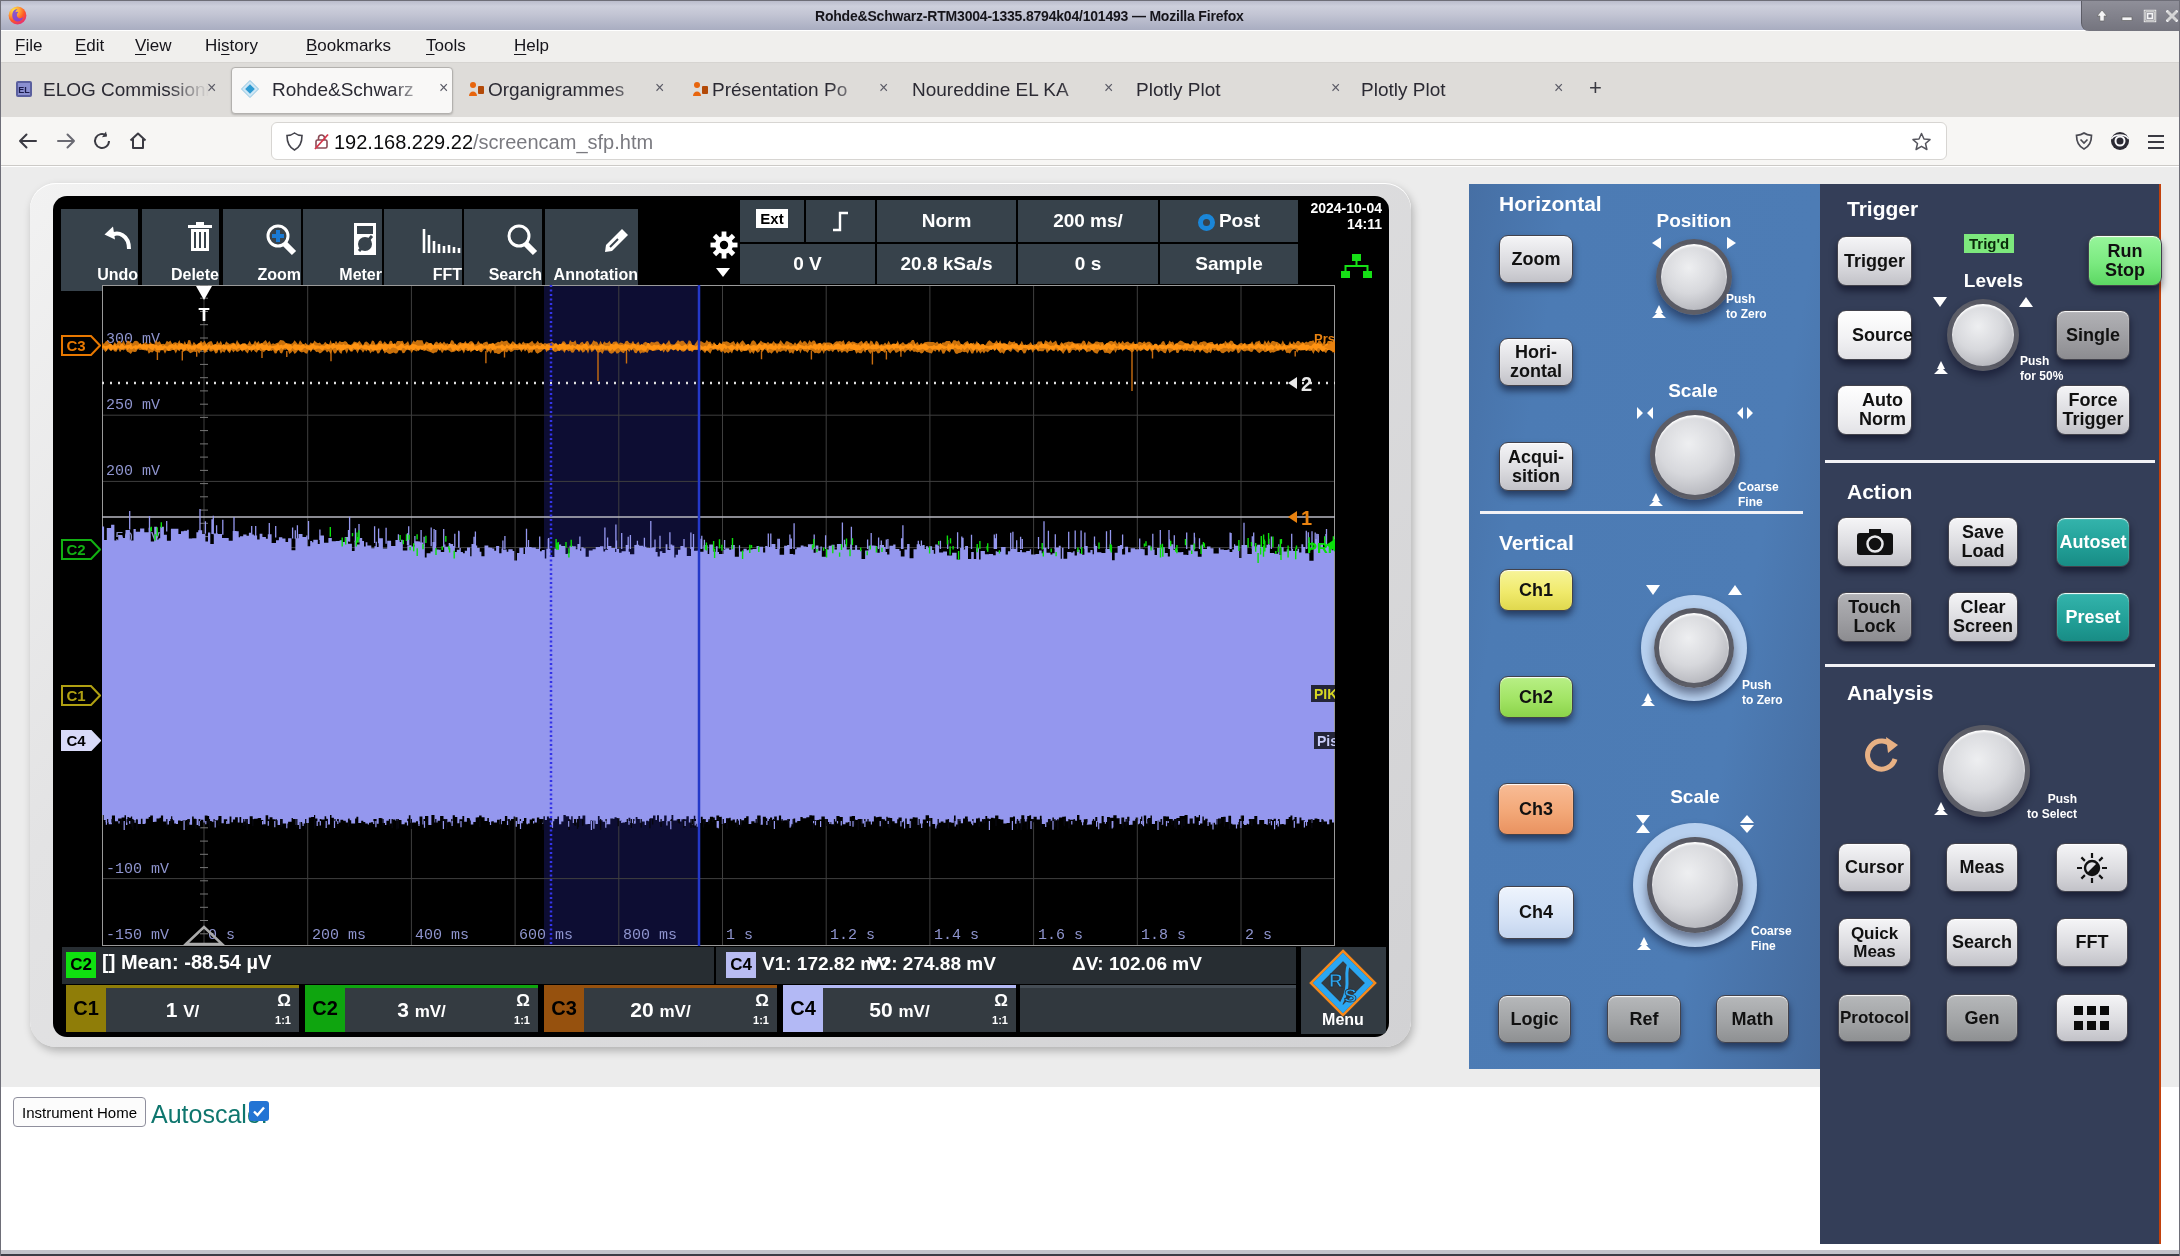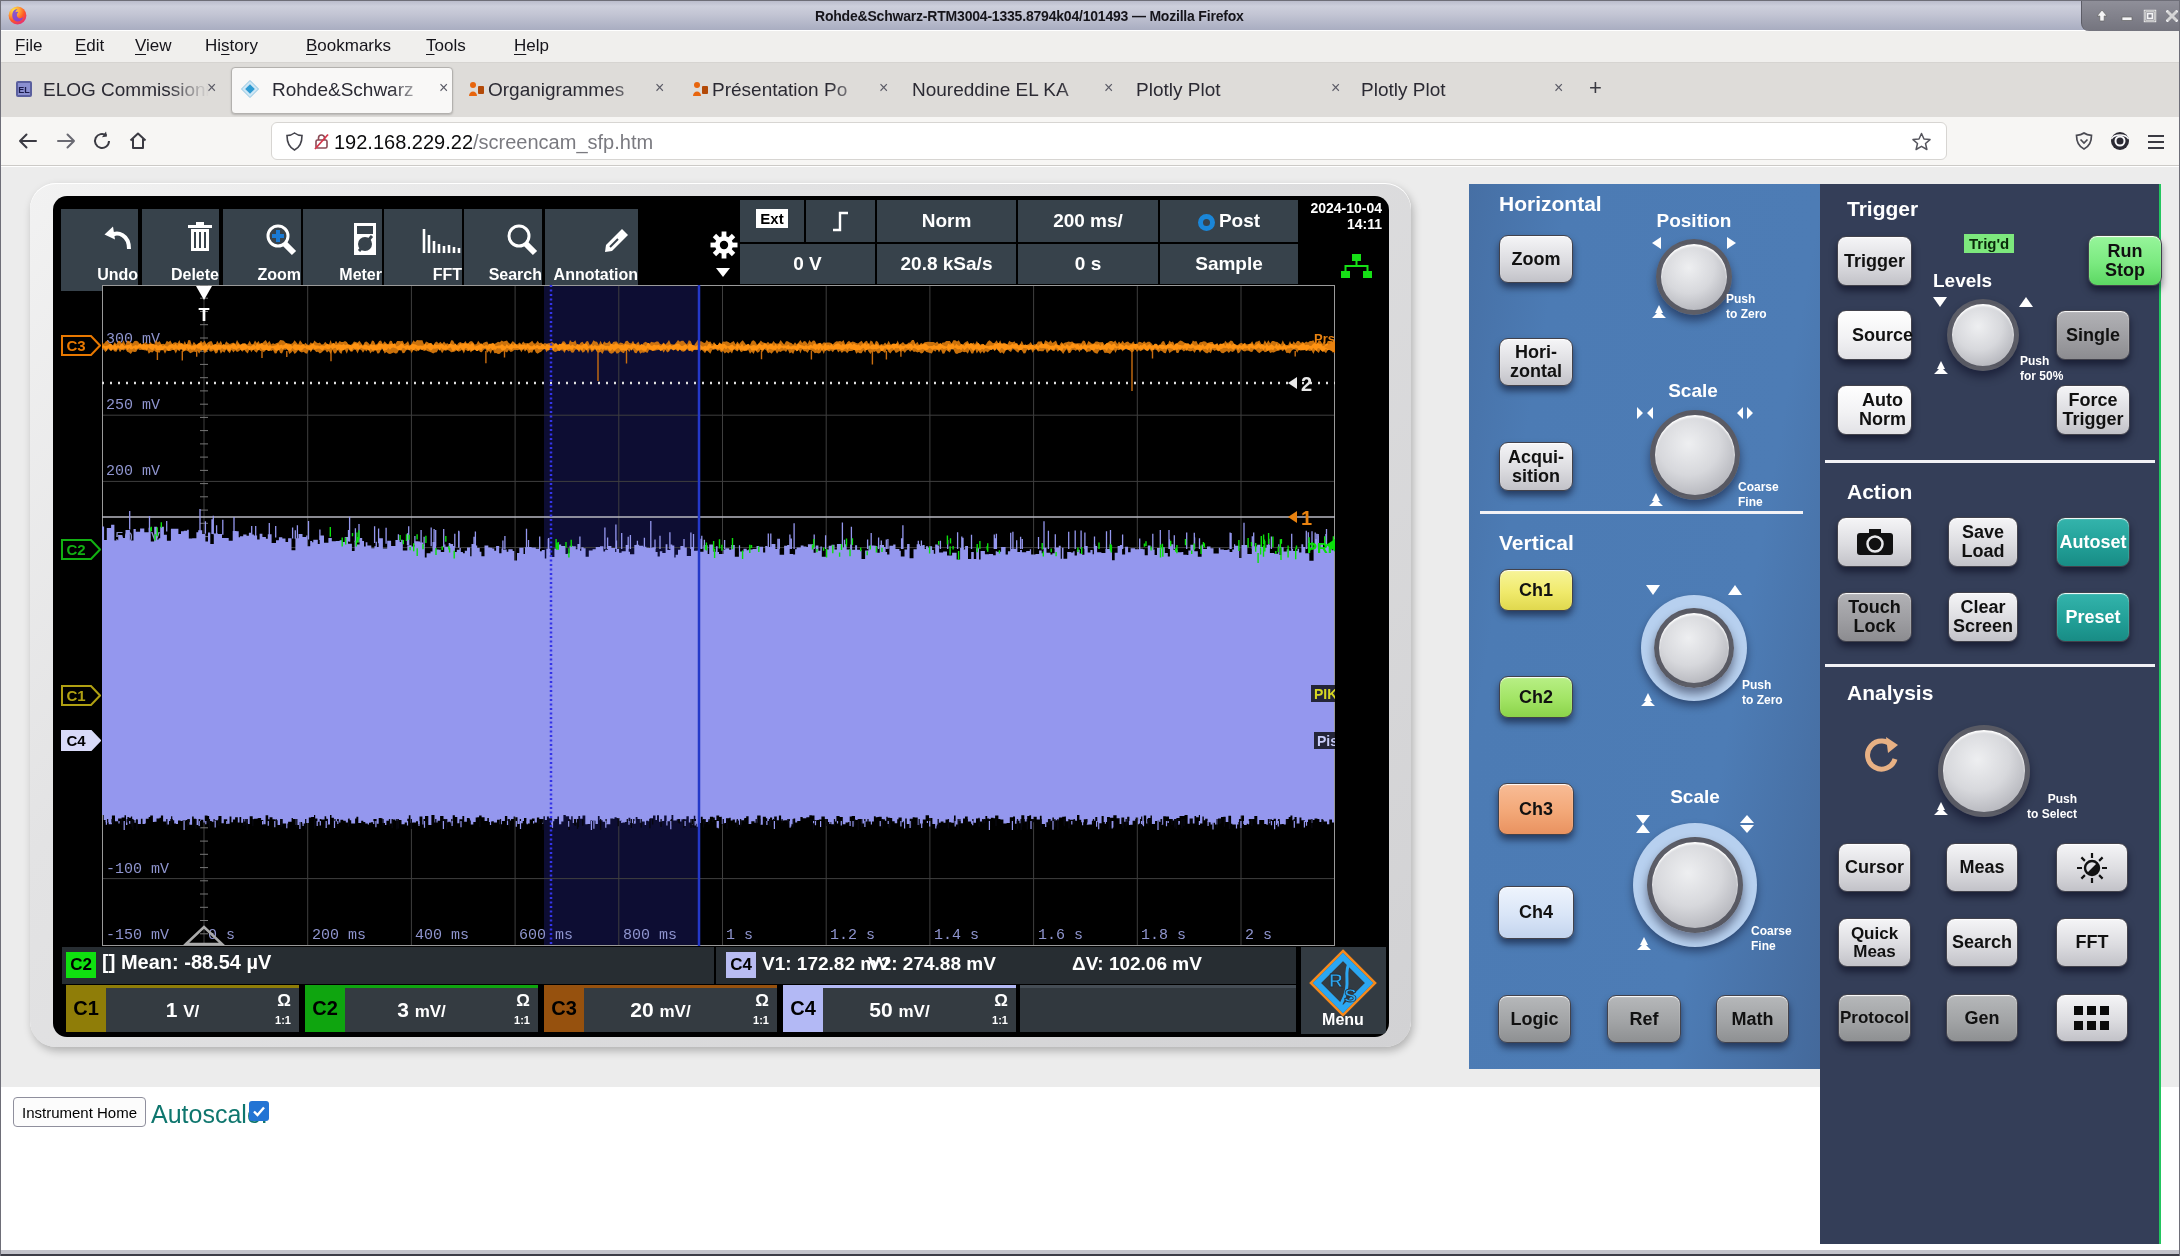--- a/index.html
+++ b/index.html
@@ -49,21 +49,21 @@
 .chval { position:absolute; top:0px; width:193px; height:47px; background:#343b41; color:#fff;}
 .chval .v { position:absolute; left:0; right:40px; top:10px; text-align:center; font-size:21px; font-weight:bold;}
 .chval .ohm { position:absolute; right:8px; top:3px; font-size:17px; font-weight:bold;}
 .chval .probe { position:absolute; right:8px; top:26px; font-size:11px; font-weight:bold;margin-left:12px;}
 .cmark { position:absolute; left:8px; width:40px; height:21px; }
 .cmark svg { display:block; }
 
 
 #panel { position:absolute; left:1468px; top:17px; width:692px; height:885px; }
 #bluep { position:absolute; left:0; top:0; width:351px; height:885px; background:linear-gradient(100deg,#466fa4 0%,#4c7bb4 20%,#4d7cb5 70%,#44699b 100%); }
-#navyp { position:absolute; left:351px; top:0; width:341px; height:1060px; background:#343e58; border-right:2px solid #22c55e;}
+#navyp { position:absolute; left:351px; top:0; width:341px; height:1060px; background:#343e58; border-right:2px solid #c2410c;}
 .phead { position:absolute; color:#fff; font-weight:bold; font-size:21px; }
 .pbtn { position:absolute; border-radius:9px; border:1px solid #42424c;
   background:linear-gradient(180deg,#f5f5f7 0%,#dcdce0 55%,#c2c2c8 100%);
   box-shadow:0 5px 7px rgba(0,0,20,.5), inset 0 1px 1px #fff;
   color:#111; font-weight:bold; font-size:18px; display:flex; align-items:center; justify-content:center; text-align:center; line-height:1.05;}
 .pbtn.yellow { background:linear-gradient(180deg,#f7f49a 0%,#f0ea6c 55%,#e0d84e 100%); }
 .pbtn.green  { background:linear-gradient(180deg,#b8ef86 0%,#a2e465 55%,#8bd34a 100%); }
 .pbtn.salmon { background:linear-gradient(180deg,#f8bc96 0%,#f3a878 55%,#e99260 100%); }
 .pbtn.pale   { background:linear-gradient(180deg,#eef4fd 0%,#d9e5f7 55%,#c3d4ee 100%); }
 .pbtn.rsgreen{ background:linear-gradient(180deg,#97f59b 0%,#7bea80 55%,#5cd763 100%);margin-left:32px; }
@@ -487,21 +487,21 @@
         </svg>
   <div class="pbtn mid" style="left:29px;top:811px;width:73px;height:48px">Logic</div>
   <div class="pbtn mid" style="left:138px;top:811px;width:74px;height:48px">Ref</div>
   <div class="pbtn mid" style="left:247px;top:811px;width:73px;height:48px">Math</div>
  </div>
  <div id="navyp">
   <div class="phead" style="left:27px;top:13px">Trigger</div>
   <div class="pbtn" style="left:17px;top:52px;width:75px;height:50px">Trigger</div>
   <div style="position:absolute;left:144px;top:50px;background:#7de87d;color:#0a2a0a;font-weight:bold;font-size:15px;padding:0 5px;height:19px;line-height:19px">Trig'd</div>
   <div class="pbtn rsgreen" style="left:236px;top:51px;width:74px;height:51px">Run<br>Stop</div>
-  <div class="plabel" style="left:113px;top:86px;width:90px;text-align:left;font-size:19px">Levels</div>
+  <div class="plabel" style="left:113px;top:86px;width:90px;text-align:right;font-size:19px">Levels</div>
   <div class="knob" style="left:127px;top:115px;width:72px;height:72px"></div>
   <svg style="position:absolute;left:112px;top:112px" width="16" height="12" viewBox="0 0 16 12">
           <path d="M1 1 L15 1 L8 11 Z" fill="#fff"></path>
         </svg>
   <svg style="position:absolute;left:198px;top:112px" width="16" height="12" viewBox="0 0 16 12">
           <path d="M1 11 L15 11 L8 1 Z" fill="#fff"></path>
         </svg>
   <div class="tinyl" style="left:200px;top:170px">Push<br>for 50%</div>
   <svg style="position:absolute;left:112px;top:176px" width="18" height="15" viewBox="0 0 18 15">
           <path d="M2 14 H16 L11 9 H13 L9 1 L5 9 H7 Z" fill="#fff"></path>

